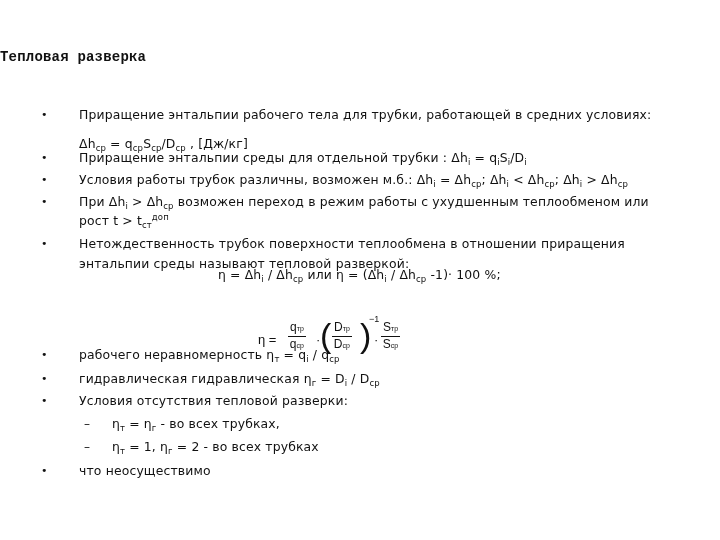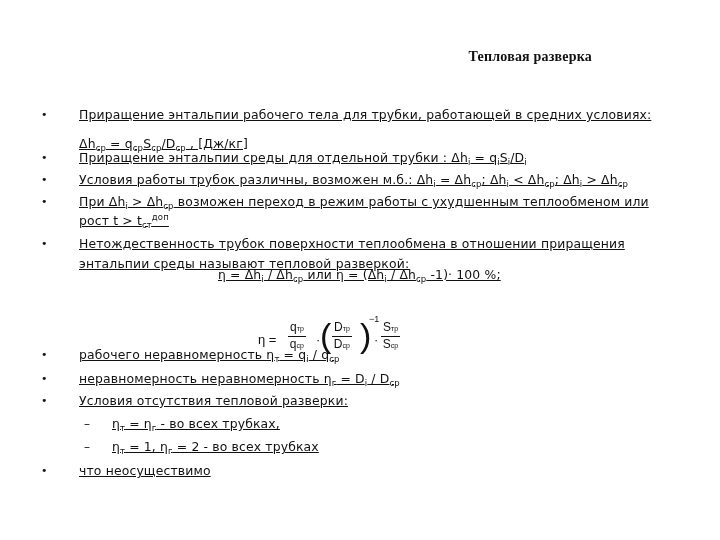--- a/index.html
+++ b/index.html
@@ -1,18 +1,18 @@
 <!DOCTYPE html>
 <html><head>
 <meta charset="utf-8">
 <style>
   html, body { margin:0; padding:0; background:#ffffff; }
   body { width:720px; height:540px; position:relative; overflow:hidden; font-family:"DejaVu Sans", sans-serif; color:#111; }
-  .title { position:absolute; left:0; width:592px; top:49px; text-align:right; font-family:Liberation Serif, serif; font-weight:bold; font-size:14px; letter-spacing:0.2px; }
-  .line { position:absolute; left:79px; font-size:12.4px; line-height:16px; white-space:nowrap; letter-spacing:0.15px;text-decoration:underline; }
+  .title { position:absolute; left:0; width:592px; top:49px; text-align:left; font-family:Liberation Mono, monospace; font-weight:bold; font-size:14px; letter-spacing:0.2px; }
+  .line { position:absolute; left:79px; font-size:12.4px; line-height:16px; white-space:nowrap; letter-spacing:0.15px; }
   .bullet { position:absolute; left:41px; font-size:11px; line-height:16px; }
   .dash { position:absolute; left:84px; font-size:12px; line-height:16px; }
   sub { font-size:8.5px; vertical-align:-3px; line-height:0; }
   sup { font-size:8.5px; vertical-align:5px; line-height:0; }
   .formula { position:absolute; left:258px; top:318px; width:160px; height:50px; font-family:"Liberation Sans", sans-serif; font-size:13px; }
   .frac { position:absolute; text-align:center; }
   .frac .num { display:block; border-bottom:1px solid #111; padding:0 2px; font-size:12px; line-height:15px; }
   .frac .den { display:block; font-size:12px; line-height:15px; }
   .paren { position:absolute; font-size:34px; line-height:34px; font-weight:200; }
   .small { font-size:7px; }
@@ -59,21 +59,21 @@
   <span class="frac" style="left:123px; top:2px;">
     <span class="num"><span>S</span><span class="small">тр</span></span>
     <span class="den"><span>S</span><span class="small">ср</span></span>
   </span>
 </div>
 
 <span class="bullet" style="top:347px">•</span>
 <div class="line" style="top:347px"><span>рабочего неравномерность η</span><sub>т</sub><span> = q</span><sub>i</sub><span> / q</span><sub>ср</sub></div>
 
 <span class="bullet" style="top:371px">•</span>
-<div class="line" style="top:371px"><span>неравномерность неравномерность η</span><sub>г</sub><span> = D</span><sub>i</sub><span> / D</span><sub>ср</sub></div>
+<div class="line" style="top:371px"><span>гидравлическая гидравлическая η</span><sub>г</sub><span> = D</span><sub>i</sub><span> / D</span><sub>ср</sub></div>
 
 <span class="bullet" style="top:393px">•</span>
 <div class="line" style="top:393px">Условия отсутствия тепловой разверки:</div>
 
 <span class="dash" style="top:416px">–</span>
 <div class="line" style="top:416px; left:112px"><span>η</span><sub>т</sub><span> = η</span><sub>г</sub><span> - во всех трубках,</span></div>
 
 <span class="dash" style="top:439px">–</span>
 <div class="line" style="top:439px; left:112px"><span>η</span><sub>т</sub><span> = 1, η</span><sub>г</sub><span> = 2 - во всех трубках</span></div>
 

